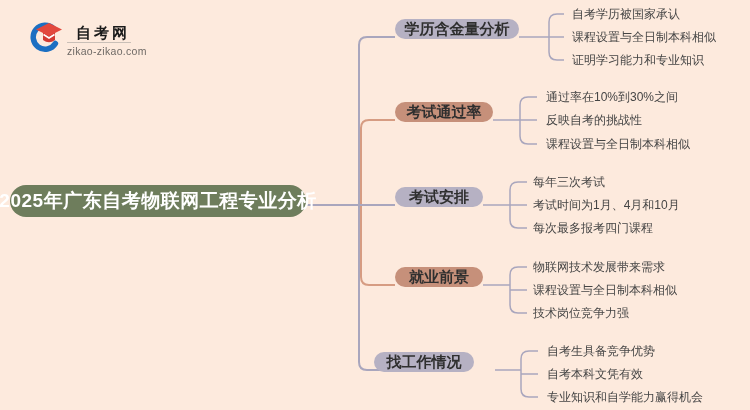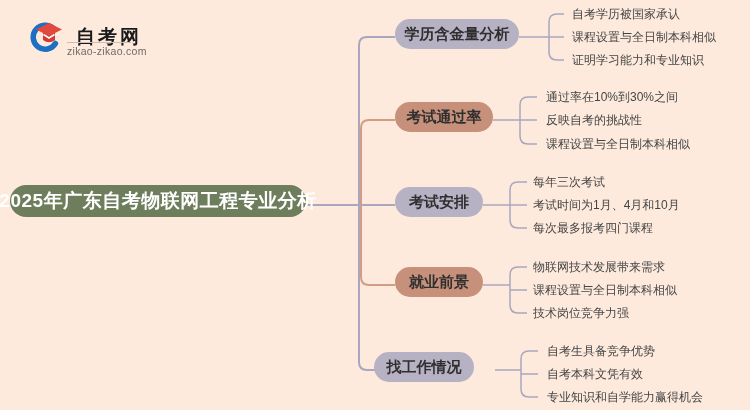--- a/index.html
+++ b/index.html
@@ -22,37 +22,37 @@
   .connectors .br { stroke:var(--line-gray,#a9a6bd); stroke-width:1.5; }
 
   .root-pill {
     position:absolute; left:10px; top:185px; width:296px; height:32px; z-index:2;
     background:var(--root-fill,#6e7d5c); border-radius:20px;
     display:flex; align-items:center; justify-content:center;
     color:#ffffff; font-weight:bold; font-size:19px; letter-spacing:0.5px;
     white-space:nowrap;
   }
   .pill {
-    position:absolute; height:30px; z-index:2; border-radius:18px;
+    position:absolute; height:20px; z-index:2; border-radius:18px;
     display:flex; align-items:center; justify-content:center;
     font-weight:bold; font-size:15px; color:var(--text-dark,#2f2f2f);
     white-space:nowrap;
   }
   .pill.lavender { background:var(--lavender-fill,#b6b1c3); }
   .pill.salmon   { background:var(--salmon-fill,#c6907a);font-family:Liberation Serif, serif; }
 
   .leaf {
     position:absolute; z-index:2; height:20px; line-height:20px;
     font-size:12px; color:var(--leaf-text,#454545); white-space:nowrap;
   }
 
   .logo { position:absolute; left:30px; top:19px; z-index:3; }
   .logo-icon { position:absolute; left:0; top:0; }
   .logo-title {
-    position:absolute; left:46px; top:5px; font-size:19px; font-weight:bold;
+    position:absolute; left:46px; top:5px; font-size:15px; font-weight:bold;
     color:#1a1a1a; letter-spacing:3px; white-space:nowrap;
   }
   .logo-divider {
     position:absolute; left:37px; top:23px; width:64px; height:1px;
     background:#c9bfb7;
   }
   .logo-domain {
     position:absolute; left:37px; top:26px; font-size:10.5px;
     color:var(--logo-domain,#6f6a66); white-space:nowrap; letter-spacing:0.3px;
   }

